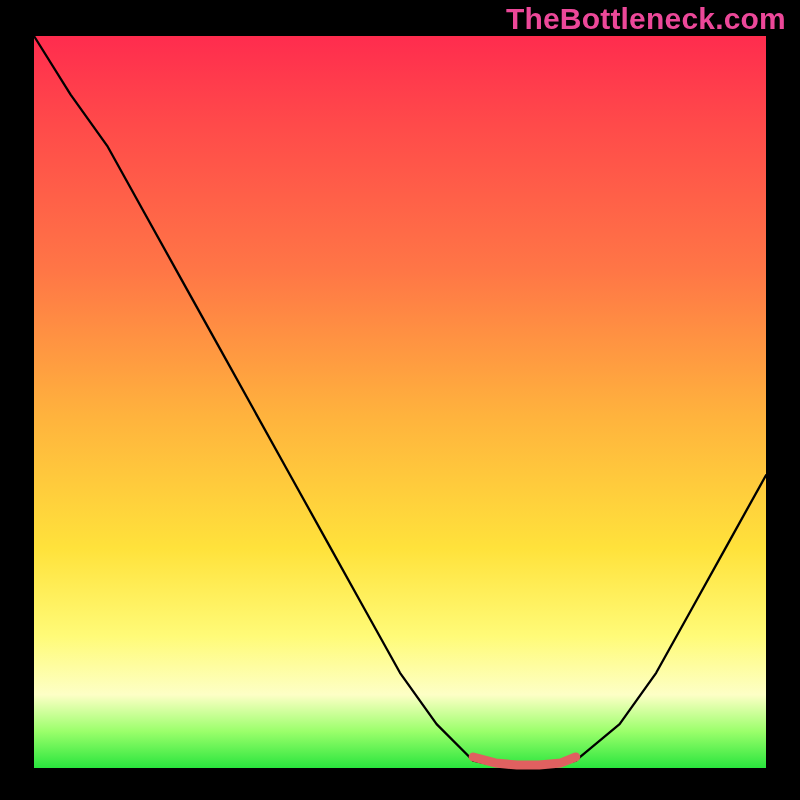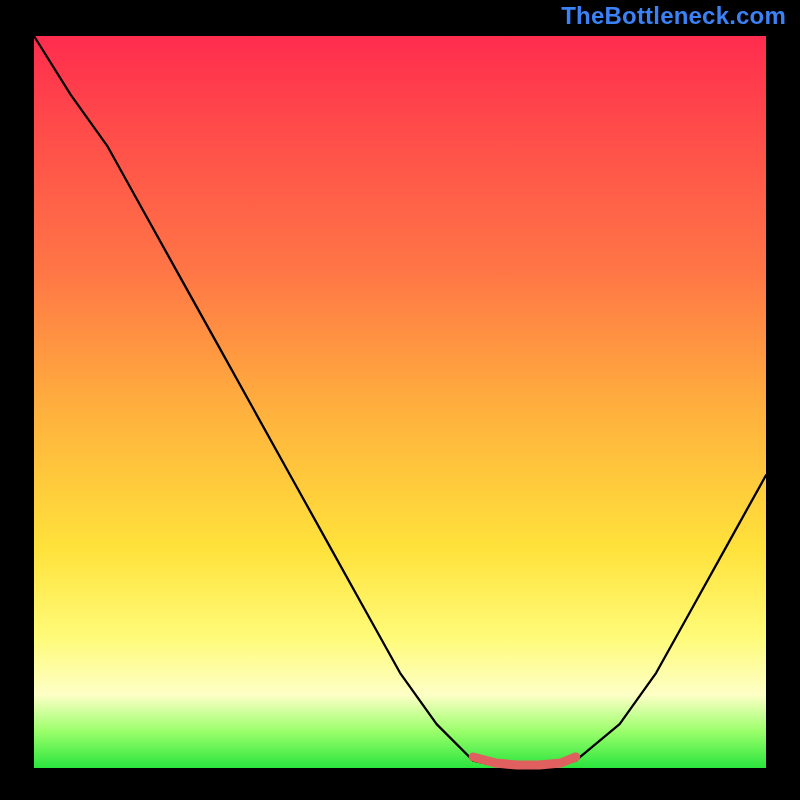--- a/index.html
+++ b/index.html
@@ -14,22 +14,22 @@
   .frame {
     position: relative;
     width: 800px;
     height: 800px;
     background: #000;
   }
   .attribution {
     position: absolute;
     top: 2px;
     right: 14px;
-    color: #3b82f6;
-    font-size: 24px;
+    color: #ec4899;
+    font-size: 30px;
     font-weight: 600;
     letter-spacing: 0.2px;
   }
   
   .plot {
     position: absolute;
     left: 34px;
     top: 36px;
     width: 732px;   
     height: 732px;  

